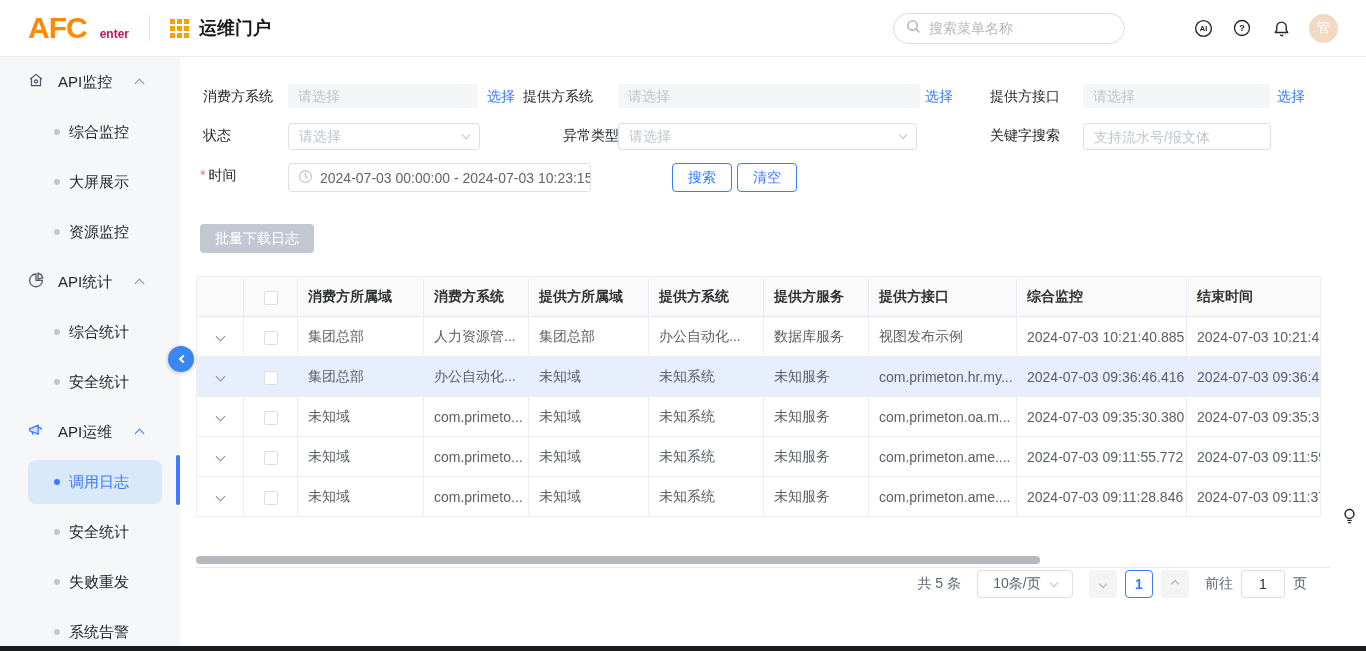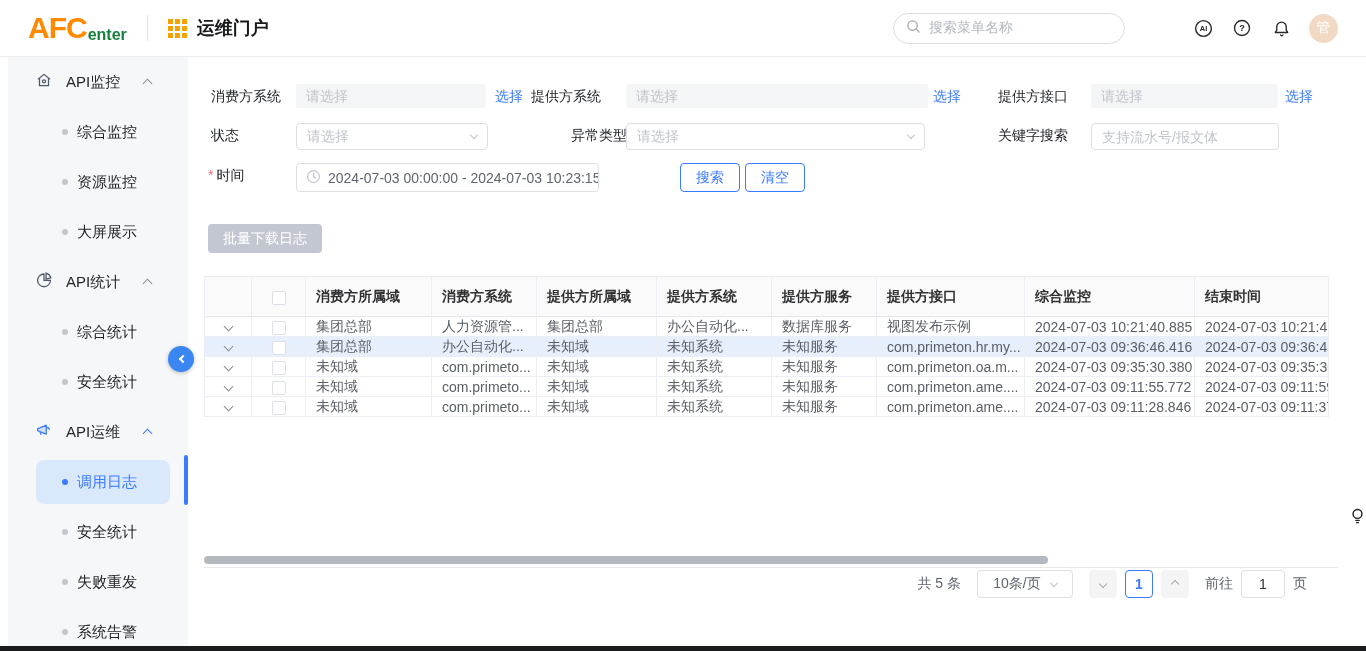--- a/index.html
+++ b/index.html
@@ -5,37 +5,37 @@
   * { margin:0; padding:0; box-sizing:border-box; }
   html,body { width:1366px; height:651px; overflow:hidden; background:#fff;
               font-family:"Liberation Sans","DejaVu Sans",sans-serif; }
   .app { position:relative; width:1366px; height:651px; background:#fff; }
 
   
   .header { position:relative; height:57px; display:flex; align-items:center;
             padding:0 28px; background:#fff; border-bottom:1px solid #ececec; }
   .logo { display:flex; align-items:flex-end; cursor:pointer; }
   .logo-main { font-size:30px; font-weight:800; color:#ff8a00; letter-spacing:-1px; line-height:30px; }
-  .logo-sub  { font-size:16px; font-weight:700; color:#15803d; margin-left:1px; line-height:17px; }
+  .logo-sub  { font-size:12px; font-weight:700; color:#be185d; margin-left:13px; line-height:17px; }
   .header-divider { width:1px; height:26px; background:#e3e3e3; margin:0 20px; }
   .grid-icon { display:grid; grid-template-columns:repeat(3,5px); grid-auto-rows:5px; gap:2px; margin-right:10px; }
   .grid-icon i { background:#f5a100; display:block; }
   .app-title { font-size:18px; font-weight:700; color:#17181a; }
   .header-right { margin-left:auto; display:flex; align-items:center; gap:17px; }
   .search-pill { width:232px; height:31px; border:1px solid #dcdcdc; border-radius:16px;
                  display:flex; align-items:center; padding:0 12px; gap:8px; background:#fff; margin-right:50px; }
   .search-pill input { border:none; outline:none; flex:1; font-size:14px; color:#333; background:transparent;
-                       font-family:Liberation Serif, serif; }
+                       font-family:Liberation Sans, sans-serif; }
   .search-pill input::placeholder { color:#b4b8bf; }
   .hicon { width:22px; height:22px; display:flex; align-items:center; justify-content:center; cursor:pointer; }
   .avatar { width:29px; height:29px; border-radius:50%; background:#f2d9c4; color:#fff; font-size:14px;
             display:flex; align-items:center; justify-content:center; cursor:pointer; }
 
   
-  .body { position:relative; display:flex; height:594px;padding-left:8px; }
+  .body { position:relative; display:flex; height:594px; }
 
   
   .sidebar { position:relative; width:180px; background:#f6f7f8; height:100%; flex-shrink:0; }
   .side-group { height:50px; display:flex; align-items:center; padding-left:27px; gap:13px; position:relative; cursor:pointer; }
   .side-group .glabel { font-size:15px; color:#23262b; }
   .chev { display:inline-block; width:7px; height:7px; border-left:1.6px solid #8a8f99; border-top:1.6px solid #8a8f99;
           transform:rotate(45deg); }
   .side-group .chev { position:absolute; right:37px; top:23px; }
   .chev.blue { border-color:#3a7afe; }
   .side-sub { height:50px; display:flex; align-items:center; cursor:pointer; }
@@ -75,21 +75,21 @@
                  border-radius:4px; color:#3a7afe; font-size:14px; cursor:pointer; font-family:inherit; }
   .batch-btn { position:absolute; left:20px; top:167px; height:29px; padding:0 15px; background:#c2c7d1;
                border:none; border-radius:4px; color:#fff; font-size:14px; cursor:not-allowed; font-family:inherit; }
 
   
   .log-table { position:absolute; left:16px; top:219px; width:1124px; border-collapse:collapse; table-layout:fixed;
                border-left:1px solid #ebeef5; border-top:1px solid #ebeef5; }
   .log-table th { height:40px; background:#fafafa; font-size:14px; font-weight:600; color:#303133;
                   text-align:left; padding:0 10px; border-bottom:1px solid #e4e7ed; border-right:1px solid #ebeef5;
                   white-space:nowrap; overflow:hidden; }
-  .log-table td { height:20px; font-size:14px; color:#5a5e66; padding:0 10px; border-bottom:1px solid #ebeef5;
+  .log-table td { height:40px; font-size:14px; color:#5a5e66; padding:0 10px; border-bottom:1px solid #ebeef5;
                   border-right:1px solid #ebeef5; white-space:nowrap; overflow:hidden; }
   .log-table th.ctr, .log-table td.ctr { text-align:center; padding:0; }
   .log-table tr.highlight td { background:#e8effc; }
   .chev-down { display:inline-block; width:7px; height:7px; border-right:1.5px solid #8a8f99;
                border-bottom:1.5px solid #8a8f99; transform:rotate(45deg); cursor:pointer; margin-bottom:2px; }
   .checkbox { width:14px; height:14px; border:1px solid #dcdfe6; border-radius:2px; background:#fff;
               display:inline-block; cursor:pointer; vertical-align:middle; }
 
   
   .hscroll { position:absolute; left:16px; top:499px; width:844px; height:8px; background:#b4b8bf;
@@ -188,27 +188,27 @@
       </div>
       <div class="side-sub">
         <div class="sub-pill">
             <span class="sub-dot"></span>
             <span class="sub-label">综合监控</span>
           </div>
       </div>
       <div class="side-sub">
         <div class="sub-pill">
             <span class="sub-dot"></span>
+            <span class="sub-label">大屏展示</span>
+          </div>
+      </div>
+      <div class="side-sub">
+        <div class="sub-pill">
+            <span class="sub-dot"></span>
             <span class="sub-label">资源监控</span>
-          </div>
-      </div>
-      <div class="side-sub">
-        <div class="sub-pill">
-            <span class="sub-dot"></span>
-            <span class="sub-label">大屏展示</span>
           </div>
       </div>
 
       <div class="side-group">
         <span>
           <svg width="18" height="18" viewBox="0 0 24 24" fill="none" stroke="#4e5969" stroke-width="1.7">
               <path d="M12 4 a8.5 8.5 0 1 0 8.5 8.5 h-8.5 z"></path>
               <path d="M14.8 2.9 a9 9 0 0 1 6.3 6.3 l-6.3 1.7 z"></path>
             </svg>
         </span>

